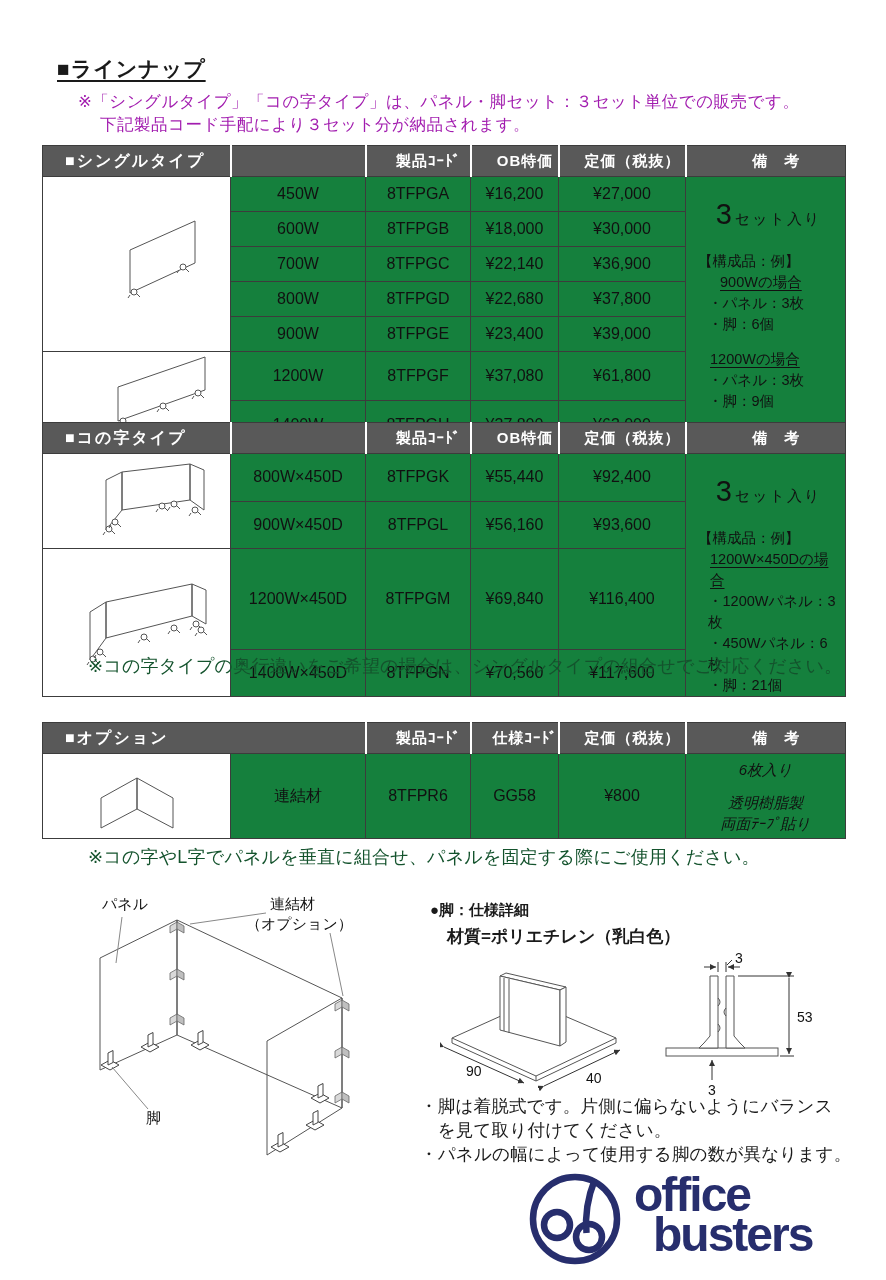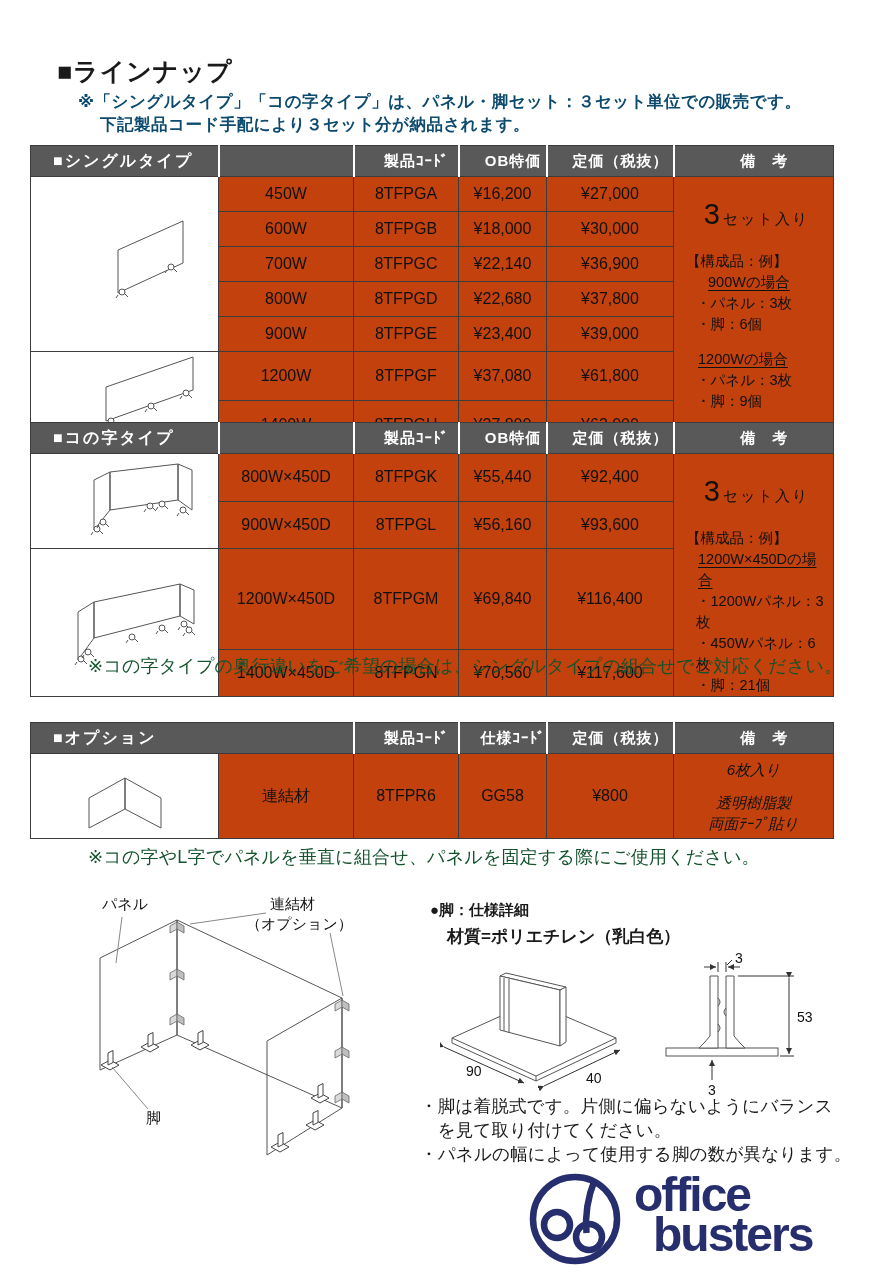--- a/index.html
+++ b/index.html
@@ -3,29 +3,29 @@
 <meta charset="utf-8">
 <style>
   * { box-sizing: border-box; }
   html,body { margin:0; padding:0; background:#fff; }
   .page {
     position:relative; width:886px; height:1280px; background:#fff;
     font-family:"Liberation Sans","DejaVu Sans",sans-serif; color:#1a1a1a; overflow:hidden;
   }
   
   .doc-title {
-    position:absolute; left:57px; top:55px; font-size:25px; font-weight:bold;
-    text-underline-offset:4px; letter-spacing:1px;
+    position:absolute; left:57px; top:55px; font-size:21px; font-weight:bold;
+    text-decoration:underline; text-underline-offset:4px; letter-spacing:1px;
   }
-  .warn { position:absolute; color:#0c4a6e; font-weight:bold; font-size:16.5px; letter-spacing:0.5px; }
+  .warn { position:absolute; color:#a21caf; font-weight:normal; font-size:16.5px; letter-spacing:0.5px; }
   .warn1 { left:78px; top:91px; }
   .warn2 { left:100px; top:114px; }
 
   
-  table.ptable { position:absolute; left:30px; border-collapse:collapse; table-layout:fixed; width:803px; background:#c2410c; }
+  table.ptable { position:absolute; left:42px; border-collapse:collapse; table-layout:fixed; width:803px; background:#15803d; }
   .ptable td, .ptable th { border:1px solid #3c3c3c; padding:0; }
   .ptable th {
     background:#595959; color:#fff; font-weight:bold; font-size:15px; height:31px;
     text-align:center; letter-spacing:1px;padding-left:21px;
   }
   .ptable tr.hrow th + th { border-left:2px solid #fff; }
   .ptable th.title-cell { text-align:left; padding-left:22px; font-size:16px; letter-spacing:2px; }
   .ptable td { font-size:16px; text-align:center; color:#111; }
   .r27 td { height:35px; }
   .r49 td { height:49px; }

